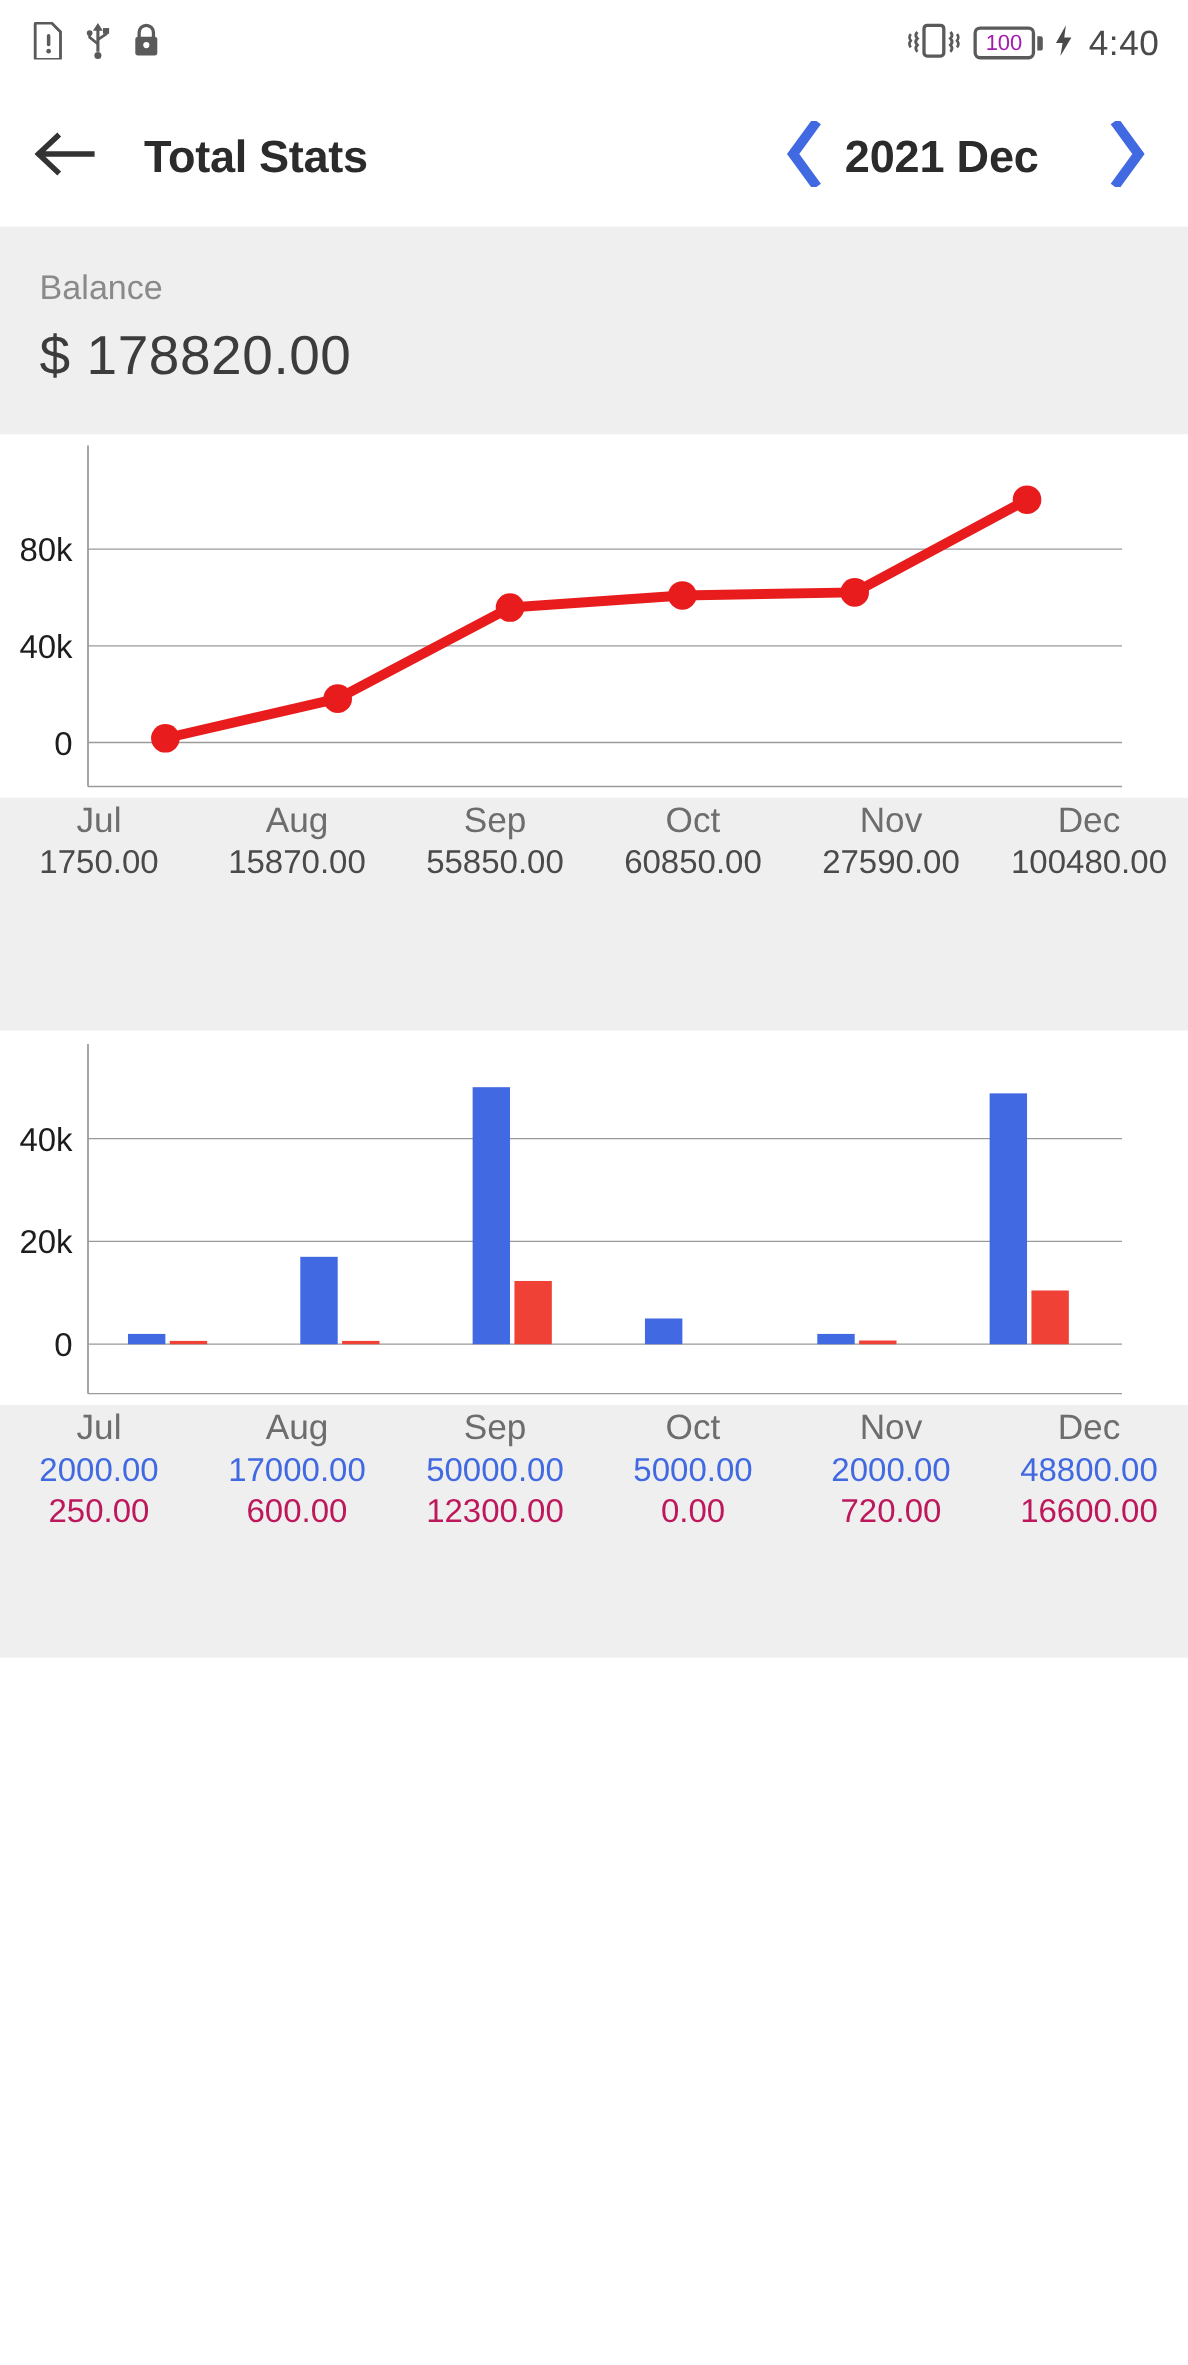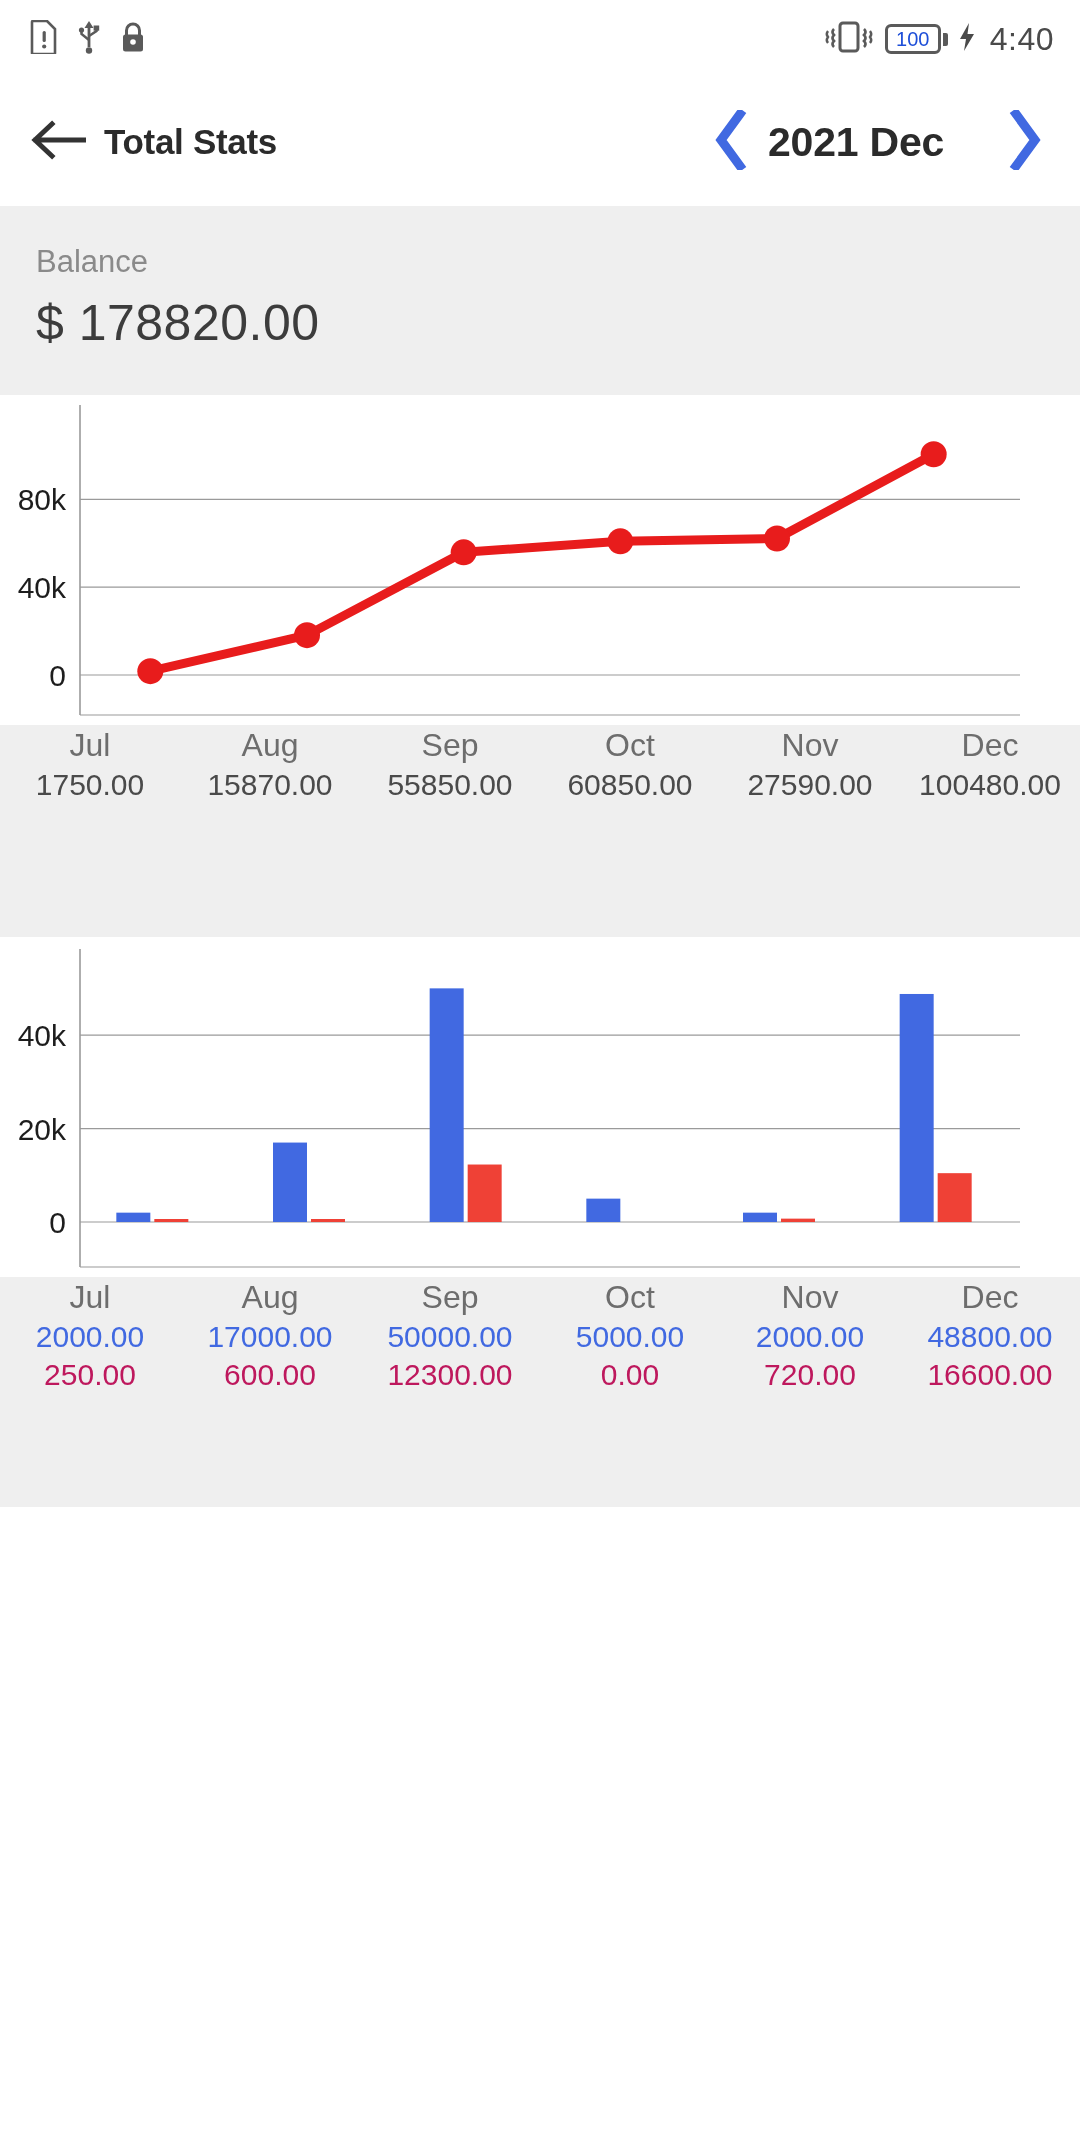--- a/index.html
+++ b/index.html
@@ -31,41 +31,41 @@
     margin-left: 4px;
     font-family: "Liberation Sans", sans-serif;
   }
   .batt-wrap { display:flex; align-items:center; }
   .batt-body {
     width: 56px; height: 30px;
     border: 3px solid #5a5a5a;
     border-radius: 6px;
     display: flex; align-items: center; justify-content: center;
   }
-  .batt-num { font-size: 20px; color:#1d4ed8; line-height:1; font-family:"Liberation Sans",sans-serif;}
+  .batt-num { font-size: 20px; color:#a21caf; line-height:1; font-family:"Liberation Sans",sans-serif;}
   .batt-cap { width:5px; height:13px; background:#5a5a5a; border-radius:0 2px 2px 0; margin-left:2px;}
 
   
   .appbar {
     height: 128px;
     display: flex;
     align-items: center;
     background: #ffffff;
     padding: 0 24px 0 24px;
   }
   .back-btn {
     width: 68px; height: 68px;
     display: flex; align-items: center; justify-content: center;
     cursor: pointer;
   }
   .page-title {
-    font-size: 35px;
+    font-size: 41px;
     font-weight: bold;
     color: #2b2b2b;
-    margin-left: 12px;
+    margin-left: 39px;
     letter-spacing: -0.3px;
   }
   .month-nav {
     margin-left: auto;
     display: flex;
     align-items: center;
     gap: 6px;
   }
   .chev {
     width: 62px; height: 78px;

